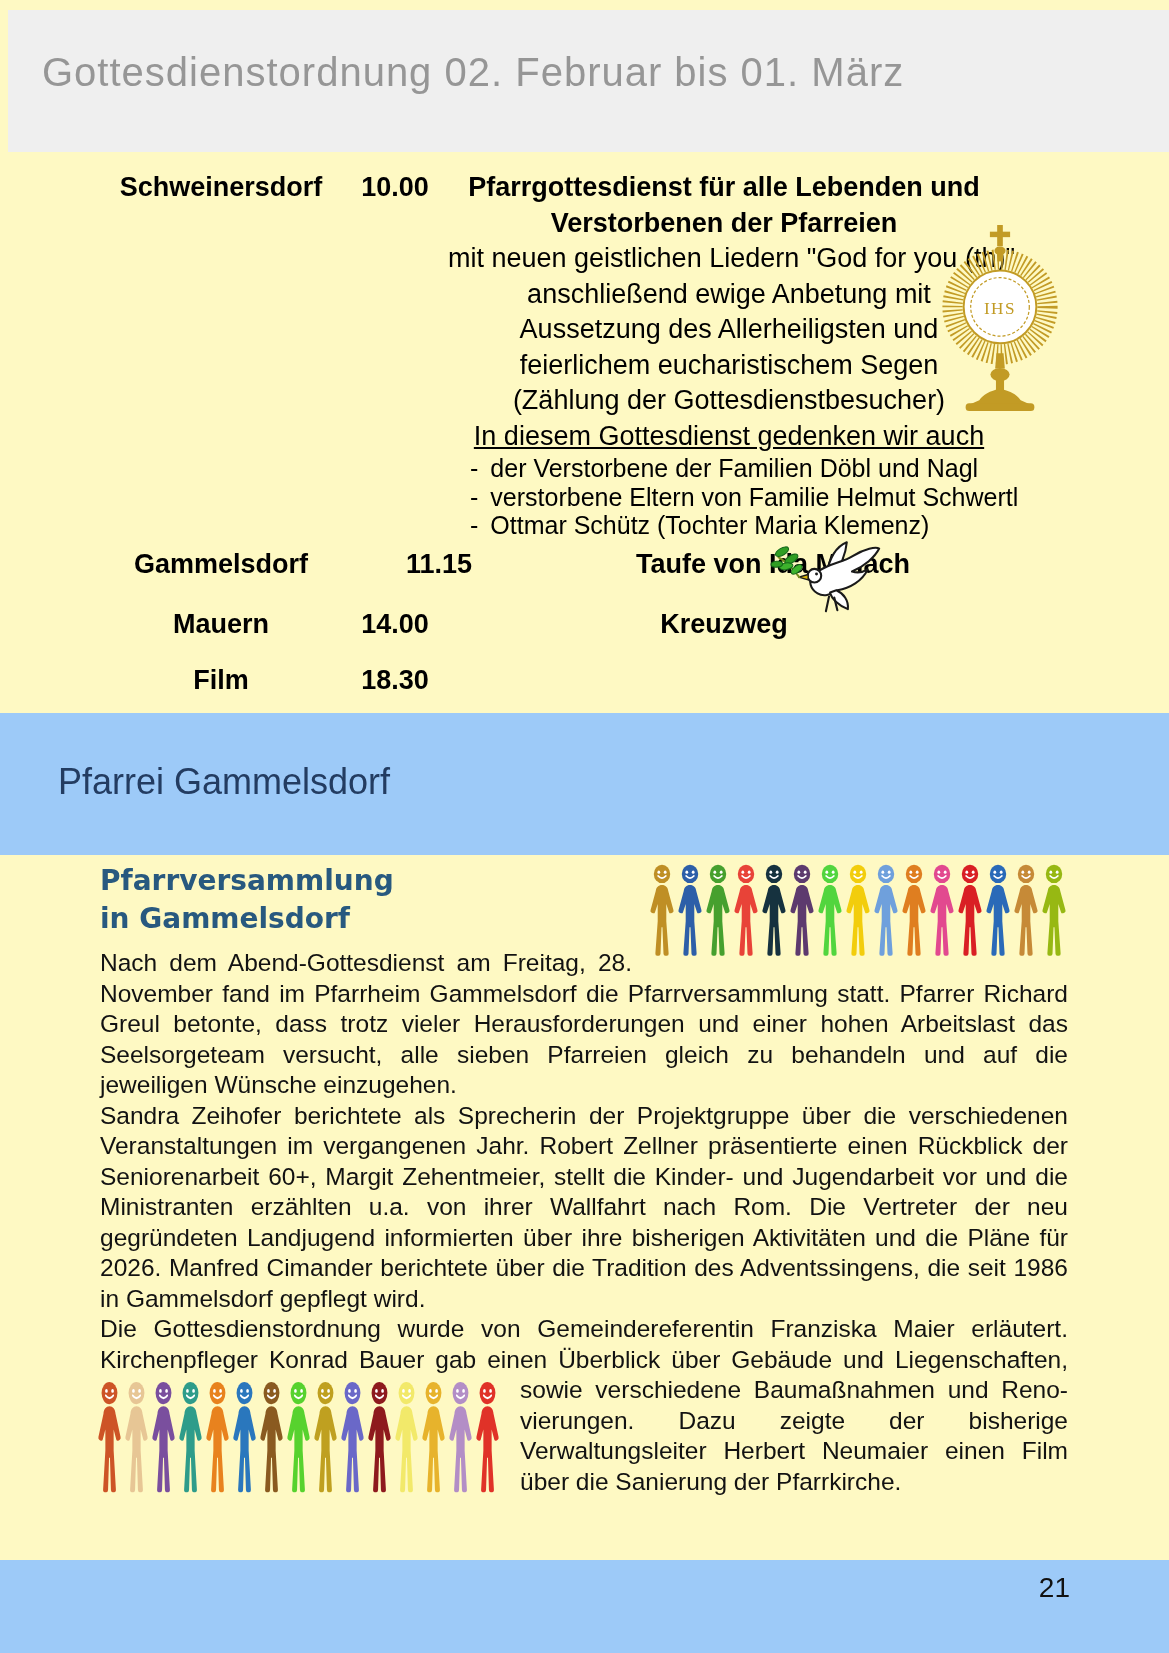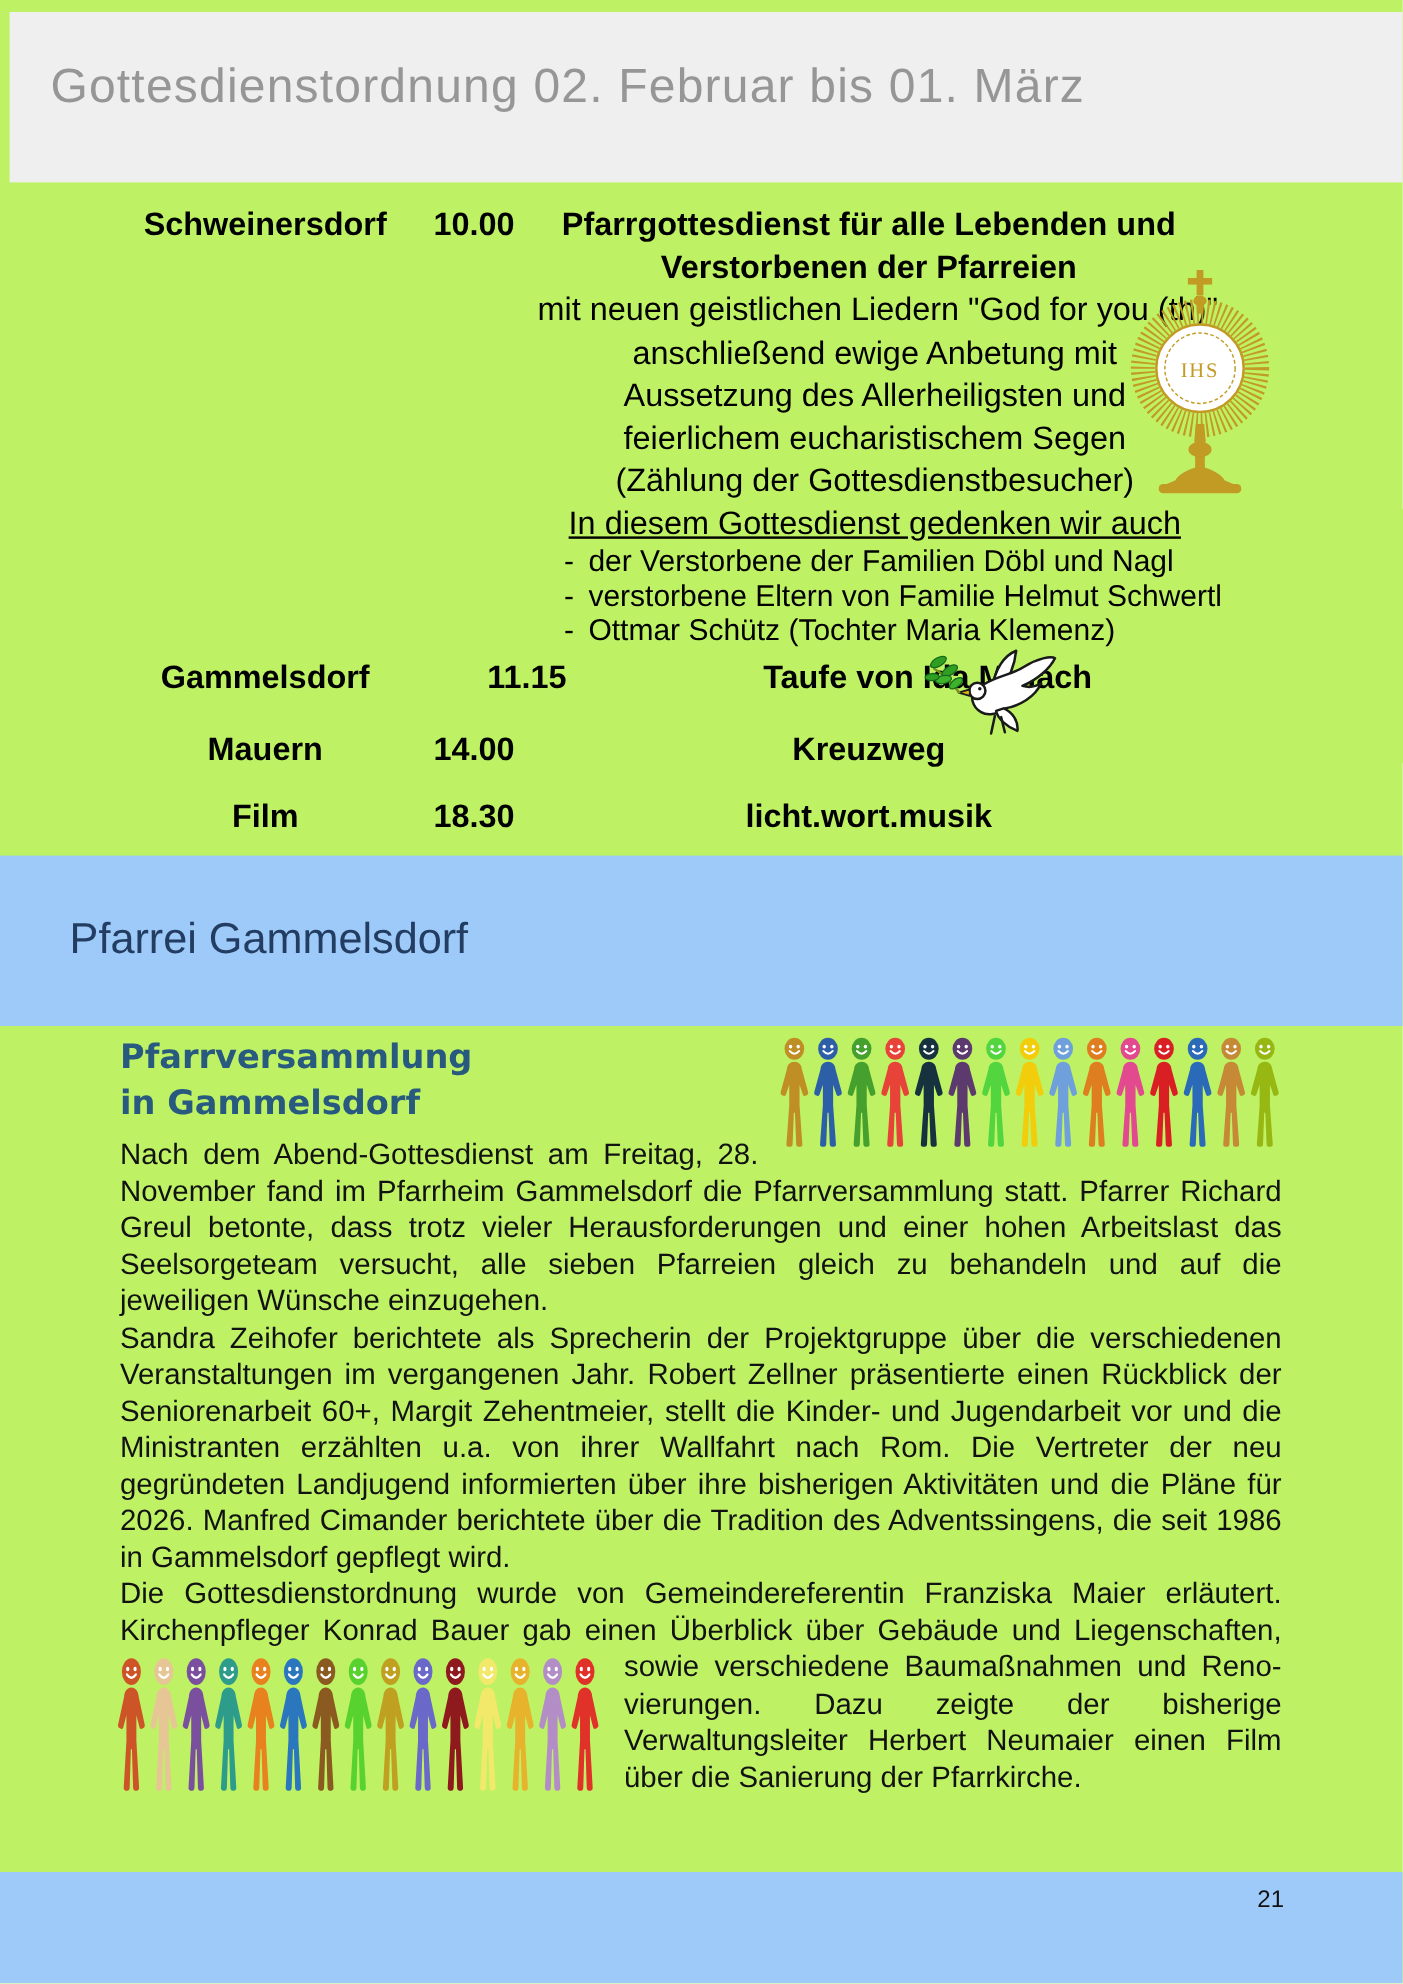--- a/index.html
+++ b/index.html
@@ -1,16 +1,16 @@
 <!DOCTYPE html>
 <html lang="de" style="--header-gray: #efefef; --header-text: #969696; --banner-blue: #9dcaf8; --banner-text: #233c61; --heading-blue: #28597f; --gold: #c29b25;"><head>
 <meta charset="utf-8">
 <style>
   html,body{margin:0;padding:0;background:#fff;}
-  .page{position:relative;width:1169px;height:1653px;background:#bef264;overflow:hidden;
+  .page{position:relative;width:1169px;height:1653px;background:#fef9c3;overflow:hidden;
         font-family:"Liberation Sans",sans-serif;color:#000;}
 
   
   .top-banner{position:absolute;top:10px;left:8px;right:0;height:142px;background:var(--header-gray,#efefef);}
   .top-banner-title{margin:40px 0 0 34px;font-size:40px;letter-spacing:1px;color:var(--header-text,#969696);}
 
   
   .schedule{position:absolute;top:150px;left:100px;width:910px;font-size:27px;text-align:center;}
   .srow{display:grid;grid-template-columns:242px 106px 1fr;align-items:start;}
   .srow-main{margin-top:20px;}
@@ -40,21 +40,21 @@
   .people{display:flex;align-items:flex-end;}
   .people svg{display:block;}
   .people-top{float:right;width:420px;height:94px;margin:2px 0 10px 16px;}
   .article-heading{font-family:"DejaVu Sans",sans-serif;font-weight:bold;font-size:28px;line-height:38px;
                    color:var(--heading-blue,#28597f);margin:0 0 10px 0;text-align:left;}
   .body-p{margin:0;}
   .people-bottom{float:left;width:406px;height:114px;margin:6px 18px 2px -4px;}
 
   
   .footer{position:absolute;top:1560px;left:0;width:100%;height:93px;background:var(--banner-blue,#9dcaf8);}
-  .page-number{position:absolute;top:12px;right:99px;font-size:20px;color:#111;}
+  .page-number{position:absolute;top:12px;right:99px;font-size:28px;color:#111;}
 </style>
 </head>
 <body>
 
 <div class="page">
 
   <header class="top-banner">
     <div class="top-banner-title">Gottesdienstordnung 02. Februar bis 01. März</div>
   </header>
 
@@ -94,21 +94,20 @@
 
     <div class="srow srow-sub srow-m">
       <div class="loc">Mauern</div>
       <div class="time">14.00</div>
       <div class="desc desc-title">Kreuzweg</div>
     </div>
 
     <div class="srow srow-sub srow-w">
       <div class="loc">Film</div>
       <div class="time">18.30</div>
-      <div class="desc desc-title">licht.wort.musik</div>
     </div>
   </section>
 
   <div class="monstrance">
     <svg viewBox="0 0 120 190" xmlns="http://www.w3.org/2000/svg">
       <g fill="#c29b25">
         <rect x="57.2" y="1" width="5.6" height="21"></rect>
         <rect x="50" y="7.6" width="20" height="5.4"></rect>
         <ellipse cx="60" cy="26.5" rx="5.5" ry="4.2"></ellipse>
         <rect x="57.4" y="29" width="5.2" height="8"></rect>

